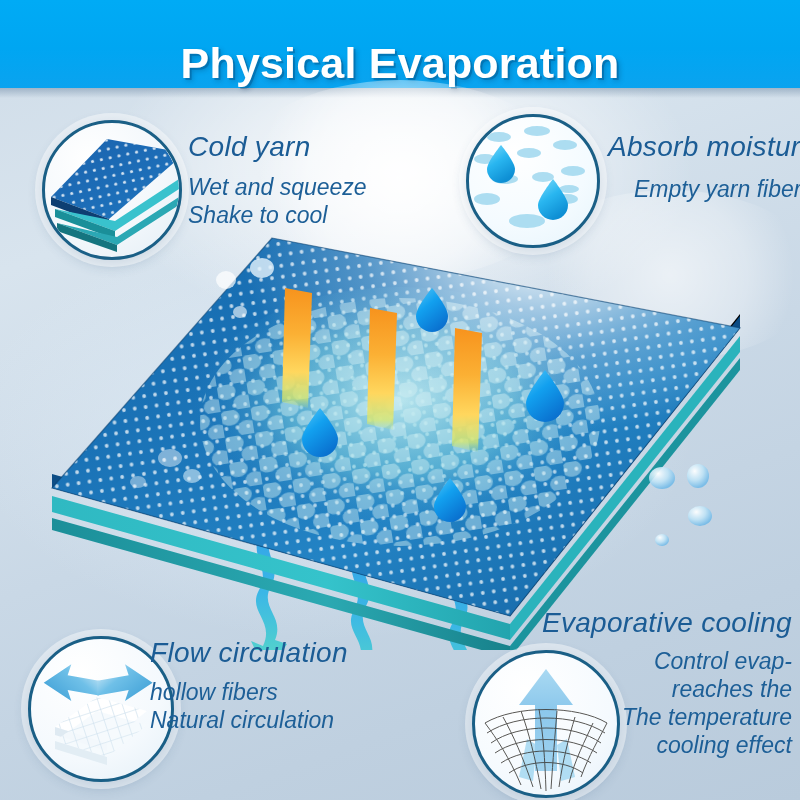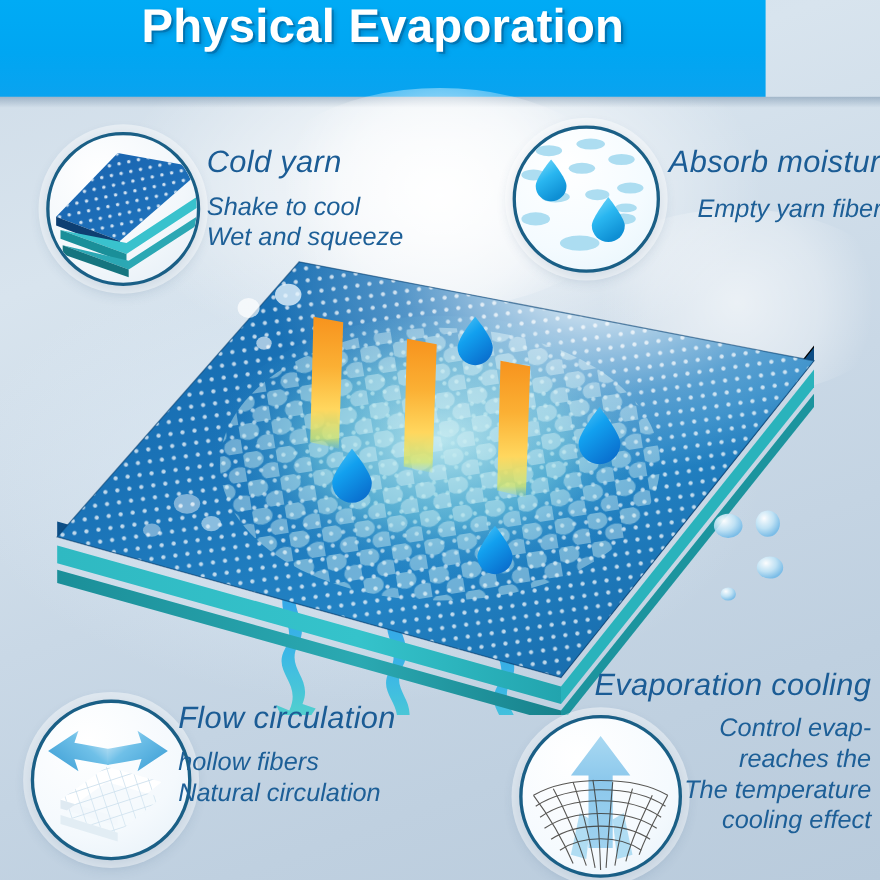--- a/index.html
+++ b/index.html
@@ -9,41 +9,41 @@
     background:#c5d5e2;
   }
   #stage{position:relative;width:800px;height:800px;overflow:hidden;
     background:
       radial-gradient(ellipse 420px 240px at 400px 170px, rgba(255,255,255,.85) 0%, rgba(255,255,255,.45) 38%, rgba(255,255,255,0) 70%),
       radial-gradient(ellipse 520px 300px at 330px 430px, rgba(226,238,248,.75) 0%, rgba(226,238,248,0) 70%),
       linear-gradient(160deg,#cfdce8 0%,#d8e4ee 25%,#c9d8e6 55%,#bfd0e0 80%,#b9cbdc 100%);
   }
 
   
-  .header{position:absolute;left:0;top:0;width:696px;height:88px;
+  .header{position:absolute;left:0;top:0;width:800px;height:88px;
     background:linear-gradient(180deg,#00abf5 0%,#00a6f2 55%,#0aa3ef 100%);
-    display:flex;align-items:flex-start;justify-content:center;}
+    display:flex;align-items:flex-end;justify-content:center;}
   .header h1{
     margin:0;color:#ffffff;font-size:43px;font-weight:bold;letter-spacing:.2px;
     text-shadow:2px 2px 0 rgba(0,60,110,.30), 3px 3px 5px rgba(0,40,80,.25);
   }
   .header-shadow{position:absolute;left:0;top:88px;width:800px;height:10px;
     background:linear-gradient(180deg,rgba(30,70,110,.28),rgba(30,70,110,0));}
 
   
   .txt{position:absolute;color:#195a92;font-style:italic;}
   .txt .hd{font-size:28px;color:#1b5c95;letter-spacing:.3px;line-height:1.1;white-space:nowrap;}
   .txt .ln{font-size:23px;color:#1d5f97;line-height:1.22;white-space:nowrap;}
 
   #t-cold{left:188px;top:132px;}
   #t-cold .hd{margin-bottom:10px;}
   #t-absorb{left:608px;top:132px;text-align:left;}
   #t-absorb .hd{margin-bottom:12px;}
   #t-absorb .ln{margin-left:26px;}
-  #t-flow{left:162px;top:638px;}
+  #t-flow{left:150px;top:638px;}
   #t-flow .hd{margin-bottom:9px;}
   #t-cool{right:8px;top:608px;text-align:right;}
   #t-cool .hd{margin-bottom:8px;}
 
   
   .badge{position:absolute;border-radius:50%;overflow:hidden;
     border:3px solid #1a5f86;
     box-shadow:0 0 0 7px rgba(255,255,255,.45), 0 4px 14px rgba(40,80,120,.30);
     background:#ffffff;}
   .badge .inner{position:absolute;inset:0;overflow:hidden;border-radius:50%;}
@@ -342,36 +342,36 @@
           <path d="M100,64 C94,84 88,106 84,134"></path>
           <path d="M118,70 C110,88 100,106 94,130"></path>
           <path d="M132,70 C124,86 114,102 106,124"></path>
         </g>
       </svg>
     </div>
   </div>
 
   <div class="txt" id="t-cold">
     <div class="hd">Cold yarn</div>
+    <div class="ln">Wet and squeeze</div>
     <div class="ln">Shake to cool</div>
-    <div class="ln">Wet and squeeze</div>
   </div>
 
   <div class="txt" id="t-absorb">
     <div class="hd">Absorb moisture</div>
     <div class="ln">Empty yarn fiber</div>
   </div>
 
   <div class="txt" id="t-flow">
     <div class="hd">Flow circulation</div>
     <div class="ln">hollow fibers</div>
     <div class="ln">Natural circulation</div>
   </div>
 
   <div class="txt" id="t-cool">
-    <div class="hd">Evaporation cooling</div>
+    <div class="hd">Evaporative cooling</div>
     <div class="ln">Control evap-</div>
     <div class="ln">reaches the</div>
     <div class="ln">The temperature</div>
     <div class="ln">cooling effect</div>
   </div>
 
 </div>
 
 </body></html>

